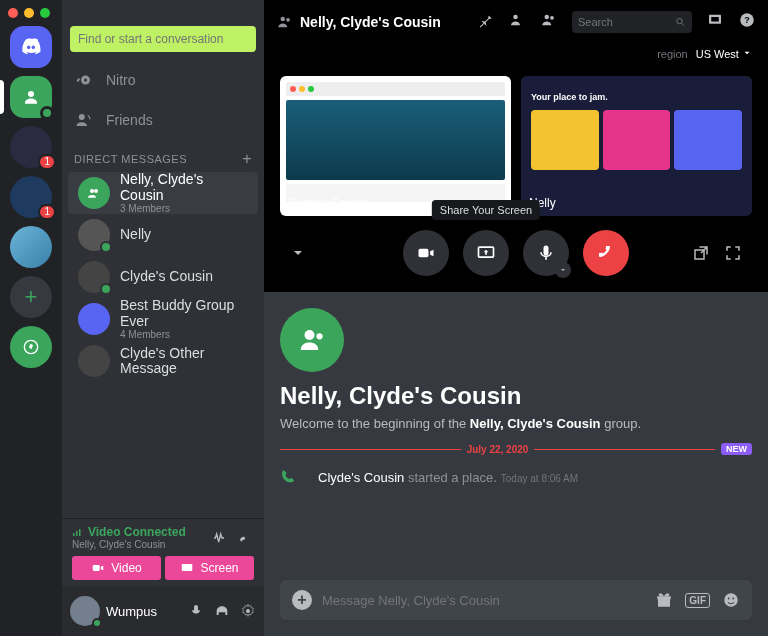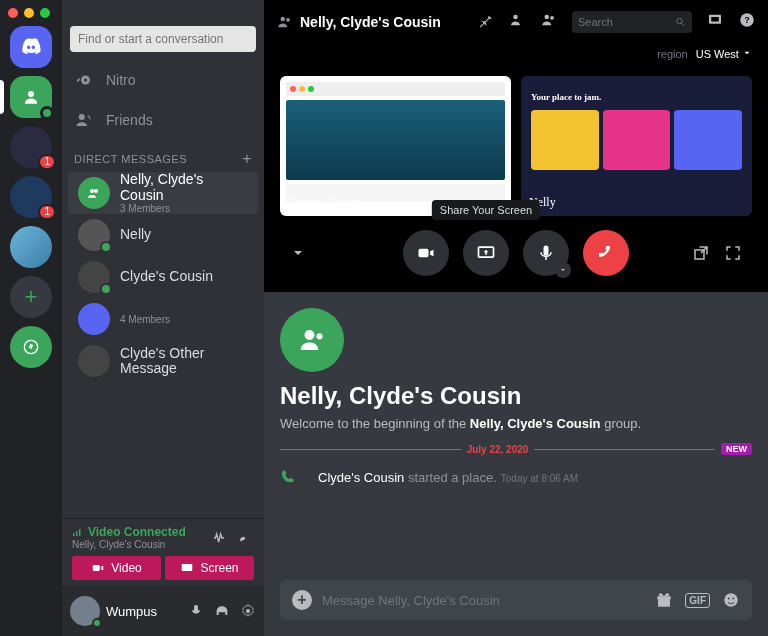--- a/index.html
+++ b/index.html
@@ -15,74 +15,74 @@
   .servers { width: 62px; background: #202225; display: flex; flex-direction: column; align-items: center; padding-top: 26px; gap: 8px; }
   .srv { width: 42px; height: 42px; border-radius: 50%; background: #36393f; display:flex; align-items:center; justify-content:center; position: relative; cursor: pointer; }
   .srv.home { background: #5865f2; border-radius: 14px; }
   .srv.active::before { content:''; position:absolute; left:-10px; top:4px; width:4px; height:34px; background:#fff; border-radius:0 4px 4px 0; }
   .srv.green { background:#3ba55c; border-radius:14px; }
   .srv .dot { position:absolute; bottom:-2px; right:-2px; width:14px; height:14px; border-radius:50%; background:#3ba55c; border:3px solid #202225; }
   .srv .badge { position:absolute; bottom:-2px; right:-4px; background:#ed4245; color:#fff; font-size:10px; border-radius:8px; padding:0 4px; border:2px solid #202225; min-width:16px; text-align:center; line-height:12px; }
   .srv.plus { background:#36393f; color:#3ba55c; font-size:22px; }
 
   .channels { width: 202px; background: #2f3136; display:flex; flex-direction:column; }
-  .search-box { margin:4px 8px 8px 8px; background:#e5e5e5; border-radius:4px; height:26px; display:flex; align-items:center; padding:0 8px; margin-top:26px; }
+  .search-box { margin:4px 8px 8px 8px; background:#bef264; border-radius:4px; height:26px; display:flex; align-items:center; padding:0 8px; margin-top:26px; }
   .search-box input { background:transparent; border:none; color:#72767d; font-size:12px; width:100%; outline:none; }
   .ch-item { display:flex; align-items:center; gap:12px; padding:6px 12px; color:#8e9297; cursor:pointer; font-size:14px; height:40px; }
   .ch-item .ico { width:20px; display:flex; justify-content:center; }
   .ch-header { font-size:11px; color:#8e9297; padding:10px 12px 4px 12px; letter-spacing:.5px; display:flex; justify-content:space-between; align-items:center; }
   .dm { display:flex; align-items:center; gap:10px; padding:4px 10px; cursor:pointer; border-radius:4px; margin:0 6px; height:42px; position:relative; }
   .dm.sel { background:#393c43; color:#fff; }
   .dm .av { width:32px; height:32px; border-radius:50%; background:#5865f2; display:flex; align-items:center; justify-content:center; position:relative; flex-shrink:0; }
   .dm .av .st { position:absolute; bottom:-2px; right:-2px; width:12px; height:12px; border-radius:50%; background:#3ba55c; border:2px solid #2f3136; }
   .dm .labels { display:flex; flex-direction:column; line-height:1.1; }
   .dm .name { font-size:14px; }
   .dm .sub { font-size:10px; color:#8e9297; }
   .voice-status { border-top:1px solid #222; padding:6px 10px; }
   .vs-top { display:flex; justify-content:space-between; align-items:center; }
   .vs-label { color:#3ba55c; font-size:12px; font-weight:600; }
   .vs-sub { font-size:10px; color:#8e9297; }
   .vs-ico { display:flex; gap:10px; color:#b9bbbe; }
   .vs-btns { display:flex; gap:4px; margin-top:6px; }
-  .vs-btn { flex:1; background:#be185d; color:#fff; font-size:12px; border:none; padding:5px 0; border-radius:3px; display:flex; align-items:center; justify-content:center; gap:6px; cursor:pointer; }
+  .vs-btn { flex:1; background:#ec4899; color:#fff; font-size:12px; border:none; padding:5px 0; border-radius:3px; display:flex; align-items:center; justify-content:center; gap:6px; cursor:pointer; }
   .user-bar { background:#292b2f; height:50px; display:flex; align-items:center; padding:0 8px; gap:6px; }
   .user-bar .uav { width:30px; height:30px; border-radius:50%; background:#747f8d; position:relative; }
   .user-bar .uav .st { position:absolute; bottom:-2px; right:-2px; width:10px; height:10px; border-radius:50%; background:#3ba55c; border:2px solid #292b2f; }
   .user-bar .uname { font-size:13px; color:#fff; flex:1; }
   .user-bar .uicons { display:flex; gap:10px; color:#b9bbbe; }
 
   .main { flex:1; background:#36393f; display:flex; flex-direction:column; }
   .topbar { height:44px; background:#000; display:flex; align-items:center; padding:0 12px; gap:10px; }
   .topbar .title { color:#fff; font-weight:600; font-size:14px; flex:1; display:flex; align-items:center; gap:6px; }
   .top-icons { display:flex; gap:14px; color:#b9bbbe; }
   .top-search { background:#202225; border-radius:4px; height:22px; width:120px; display:flex; align-items:center; padding:0 6px; }
   .top-search input { background:transparent; border:none; color:#72767d; font-size:11px; width:100%; outline:none; }
   .region-row { background:#000; display:flex; justify-content:flex-end; align-items:flex-start; padding:4px 16px 6px; gap:8px; font-size:11px; color:#72767d; }
   .region-sel { color:#fff; }
 
   .video-area { background:#000; padding:10px 16px 16px; }
-  .tiles { display:flex; gap:10px; justify-content:flex-end;font-family:Liberation Serif, serif; }
+  .tiles { display:flex; gap:10px; justify-content:flex-end; }
   .tile { flex:1; max-width:238px; height:140px; background:#18191c; border-radius:6px; position:relative; overflow:hidden; }
   .tile .tname { position:absolute; left:8px; bottom:6px; color:#fff; font-size:12px; }
   .tile .mock { position:absolute; inset:0; }
   .controls { display:flex; align-items:center; justify-content:center; gap:14px; margin-top:14px; position:relative; }
   .cbtn { width:46px; height:46px; border-radius:50%; background:#2f3136; display:flex; align-items:center; justify-content:center; color:#fff; cursor:pointer; position:relative; }
   .cbtn.red { background:#ed4245; }
   .tooltip { position:absolute; top:-30px; left:50%; transform:translateX(-50%); background:#18191c; color:#dcddde; font-size:11px; padding:4px 8px; border-radius:4px; white-space:nowrap; }
   .ctrl-left { position:absolute; left:10px; color:#b9bbbe; cursor:pointer; }
   .ctrl-right { position:absolute; right:10px; display:flex; gap:14px; color:#b9bbbe; }
 
   .chat { flex:1; background:#36393f; padding:16px; overflow:hidden; display:flex; flex-direction:column; }
   .welcome-av { width:64px; height:64px; border-radius:50%; background:#3ba55c; display:flex; align-items:center; justify-content:center; margin-bottom:10px; }
   .welcome-title { font-size:24px; font-weight:700; color:#fff; margin-bottom:6px; }
   .welcome-sub { font-size:13px; color:#b9bbbe; }
   .divider { display:flex; align-items:center; margin:12px 0 8px; gap:6px; }
   .divider .line { flex:1; height:1px; background:#ed4245; }
   .divider .date { color:#ed4245; font-size:10px; font-weight:600; }
-  .divider .new { background:#a21caf; color:#fff; font-size:9px; font-weight:700; padding:1px 5px; border-radius:3px; }
+  .divider .new { background:#8b5cf6; color:#fff; font-size:9px; font-weight:700; padding:1px 5px; border-radius:3px; }
   .msg { display:flex; align-items:center; gap:10px; padding:6px 0; font-size:13px; }
   .msg .call-ico { color:#3ba55c; width:28px; text-align:center; }
   .msg .auth { color:#fff; }
   .msg .act { color:#8e9297; }
   .msg .ts { color:#72767d; font-size:10px; margin-left:4px; }
   .composer { background:#40444b; border-radius:6px; height:40px; display:flex; align-items:center; padding:0 12px; gap:10px; margin-top:auto; }
   .composer .plus-c { width:20px; height:20px; border-radius:50%; background:#b9bbbe; color:#40444b; display:flex; align-items:center; justify-content:center; font-weight:700; cursor:pointer; }
   .composer input { flex:1; background:transparent; border:none; color:#dcddde; font-size:13px; outline:none; }
   .composer .cicons { display:flex; gap:12px; color:#b9bbbe; align-items:center; }
   svg { display:block; }
@@ -181,20 +181,21 @@
       <div class="av" style="background:#444">
           <div class="st"></div>
         </div>
       <div class="labels">
           <span class="name">Clyde's Cousin</span>
         </div>
     </div>
     <div class="dm">
       <div class="av" style="background:#5865f2"></div>
       <div class="labels">
+        <span class="name">Best Buddy Group Ever</span>
         <span class="sub">4 Members</span>
       </div>
     </div>
     <div class="dm">
       <div class="av" style="background:#444"></div>
       <div class="labels">
           <span class="name">Clyde's Other Message</span>
         </div>
     </div>
 

